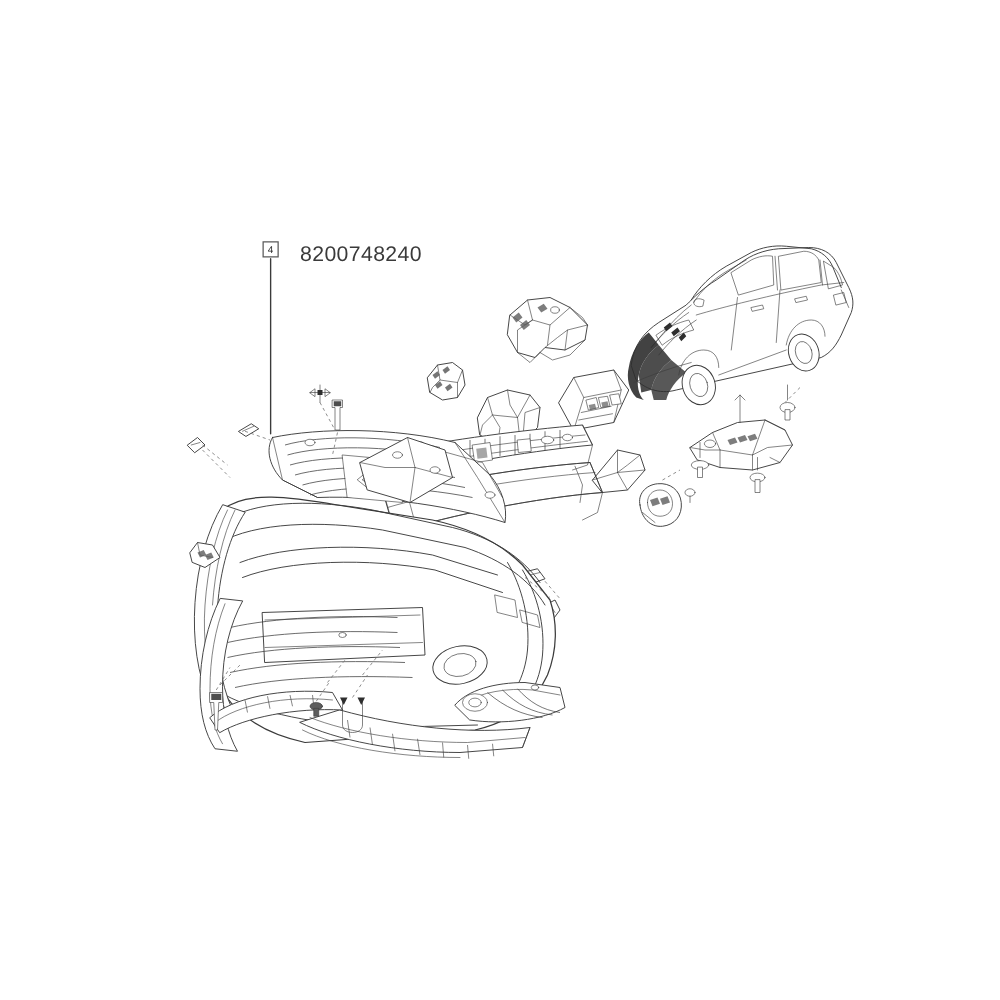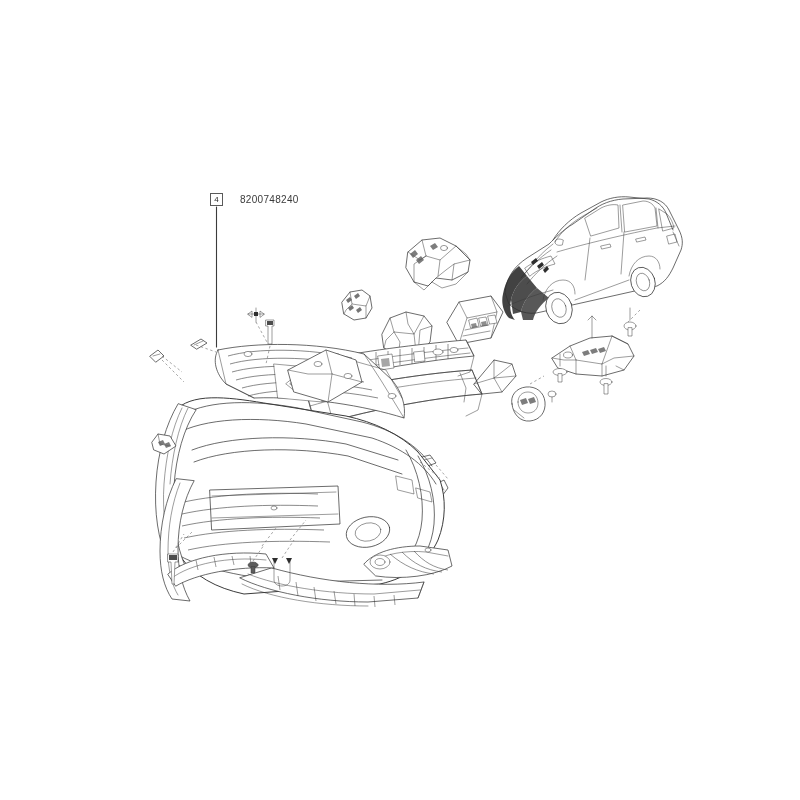--- a/index.html
+++ b/index.html
@@ -11,21 +11,21 @@
   }
   #diagram-root{position:absolute;inset:0;width:800px;height:800px;background:#ffffff;}
   svg.art{position:absolute;left:0;top:0;width:800px;height:800px;display:block;}
   .callout-box{
     position:absolute;width:13px;height:13px;
     border:1px solid #5a5a5a;background:#ffffff;
     box-sizing:border-box;display:flex;align-items:center;justify-content:center;
     font-size:8px;line-height:1;color:#2a2a2a;font-family:"Liberation Sans",sans-serif;
   }
   .callout-text{
-    position:absolute;font-size:10px;color:#3a3a3a;letter-spacing:.3px;
+    position:absolute;font-size:17px;color:#3a3a3a;letter-spacing:.3px;
     font-family:"Liberation Sans",sans-serif;white-space:nowrap;
   }
   .ln{stroke:#3b3b3b;fill:none;stroke-linecap:round;stroke-linejoin:round;}
   .thin{stroke-width:.75;}
   .vthin{stroke-width:.5;}
   .mid{stroke-width:1;}
   .dash{stroke-dasharray:2.5 2.5;stroke-width:.6;stroke:#6a6a6a;}
   .fillw{fill:#ffffff;}
   .fillg{fill:#5d5d5d;}
   .filld{fill:#2e2e2e;}

